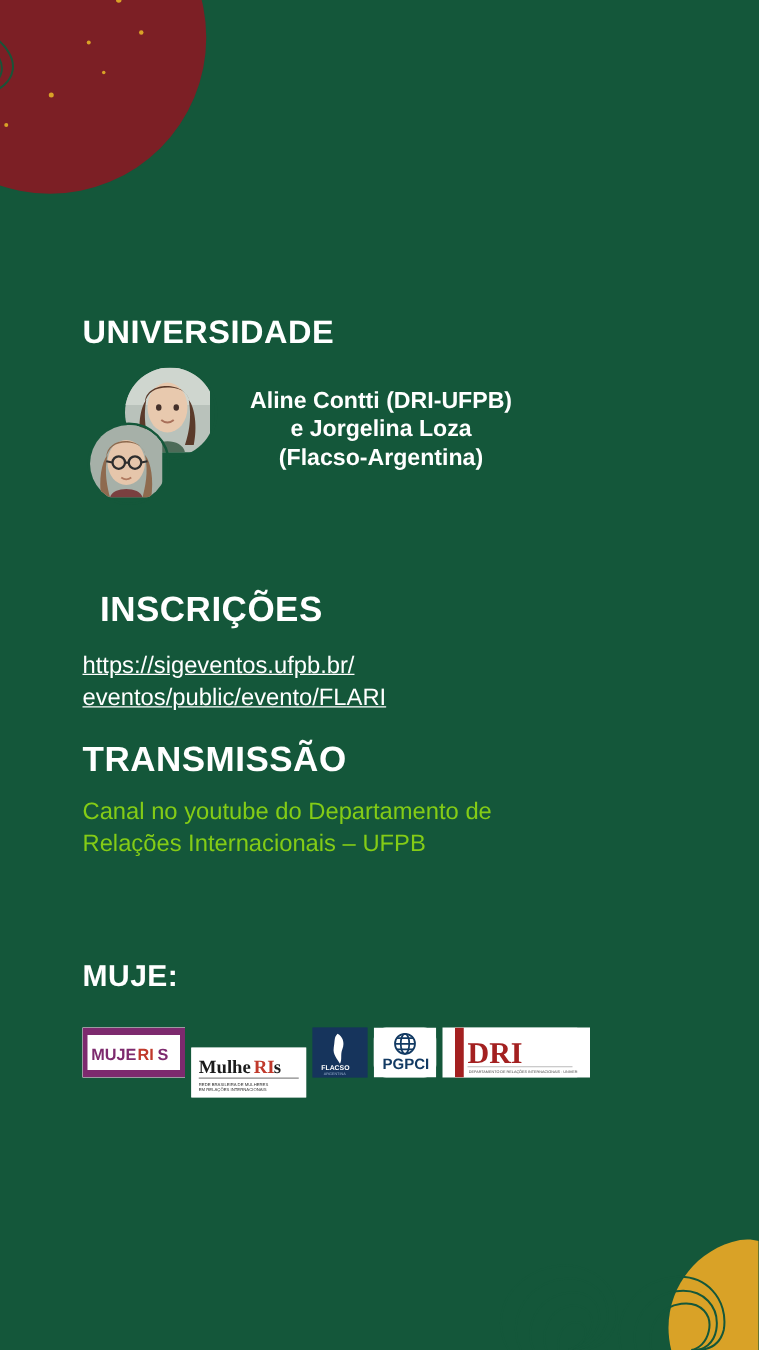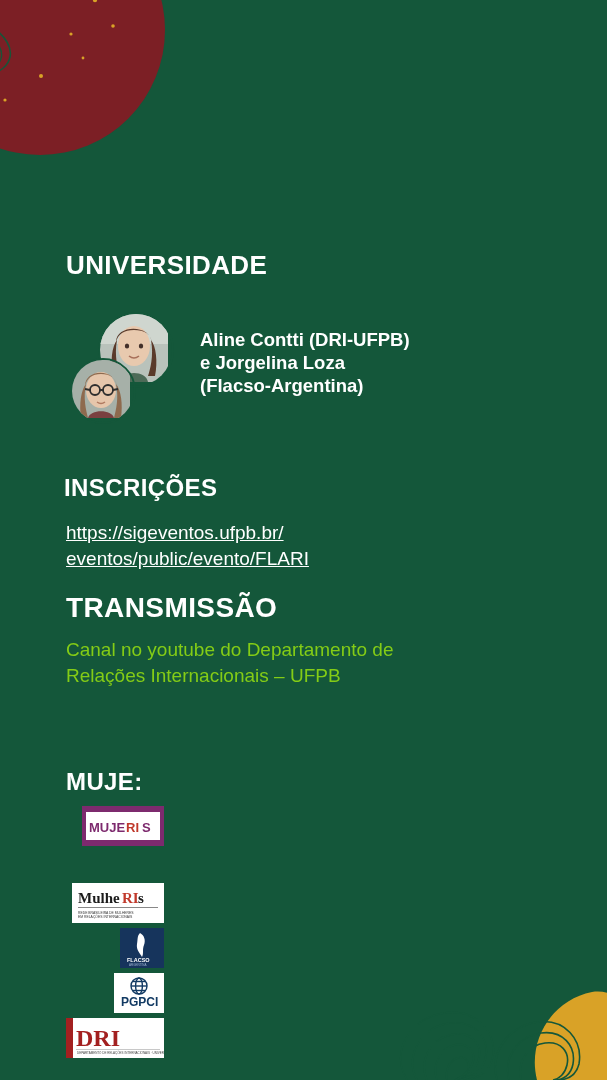--- a/index.html
+++ b/index.html
@@ -55,23 +55,24 @@
   .organizadoras-title {
     position: absolute;
     left: 66px;
     top: 250px;
     font-size: 26px;
     line-height: 30px;
   }
   .org-row {
     position: absolute;
     left: 66px;
-    top: 308px;
+    top: 288px;
     display: flex;
     align-items: flex-start;
+    text-align: center;
   }
   .avatars {
     position: relative;
     width: 112px;
     height: 112px;
     flex: 0 0 112px;
   }
   .avatar {
     position: absolute;
     border-radius: 50%;
@@ -92,23 +93,23 @@
     font-size: 18.5px;
     line-height: 23px;
     margin-left: 22px;
     margin-top: 20px;
     white-space: pre-line;
   }
 
   
   .inscricoes-title {
     position: absolute;
-    left: 64px;
+    left: 80px;
     top: 472px;
-    font-size: 24px;
+    font-size: 28px;
     line-height: 32px;
   }
   .inscricoes-url {
     position: absolute;
     left: 66px;
     top: 520px;
     color: #ffffff;
     font-size: 19px;
     line-height: 26px;
     white-space: pre-line;
@@ -141,38 +142,37 @@
     left: 66px;
     top: 768px;
     font-size: 24px;
     line-height: 28px;
   }
   .logo-strip {
     position: absolute;
     left: 66px;
     top: 806px;
     display: flex;
-    align-items: flex-end;
+    align-items: center;
     gap: 5px;
-    flex-direction: column;
   }
   .logo {
     background: #ffffff;
     height: 40px;
     display: flex;
     align-items: center;
     justify-content: center;
     box-sizing: border-box;
   }
   .logo-mujeris { width: 82px; padding: 0; }
   .logo-mulheris { width: 92px; margin-top: 32px; }
   .logo-flacso { width: 44px; background: #16345c; }
   .logo-pgpci { width: 50px; border-radius: 10px; }
   .logo-ppgcpri { width: 104px; }
-  .logo-dri { width: 98px; }
+  .logo-dri { width: 118px; }
 
   .logo-img { display: block; }
 </style>
 </head>
 <body>
 
 <div class="corner-top">
   <svg width="230" height="250" viewBox="0 0 230 250" xmlns="http://www.w3.org/2000/svg">
     <circle cx="95" cy="100" r="125" fill="#7c1f25"></circle>
     <g fill="none" stroke="#14573a" stroke-width="1.6" opacity="0.95">

